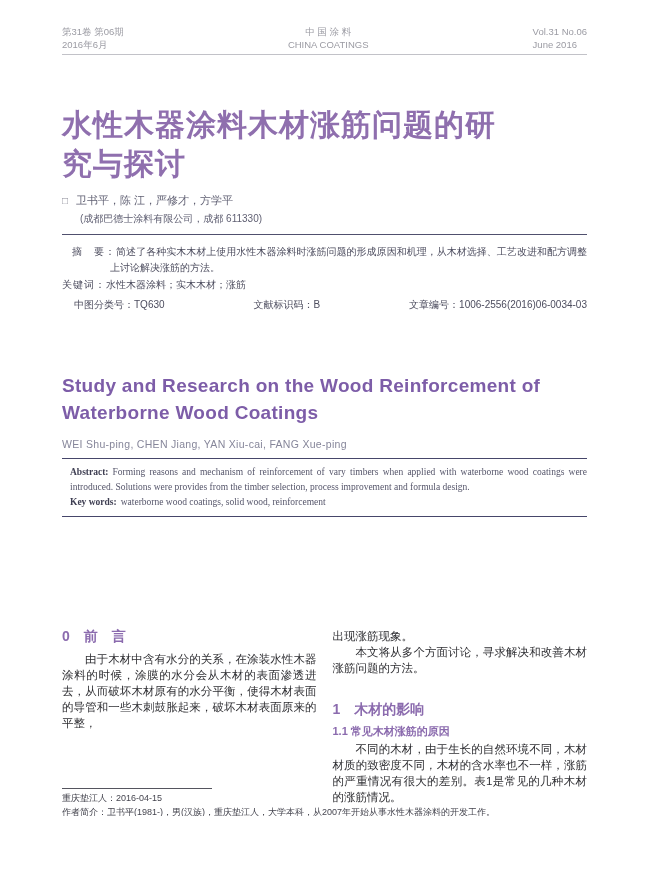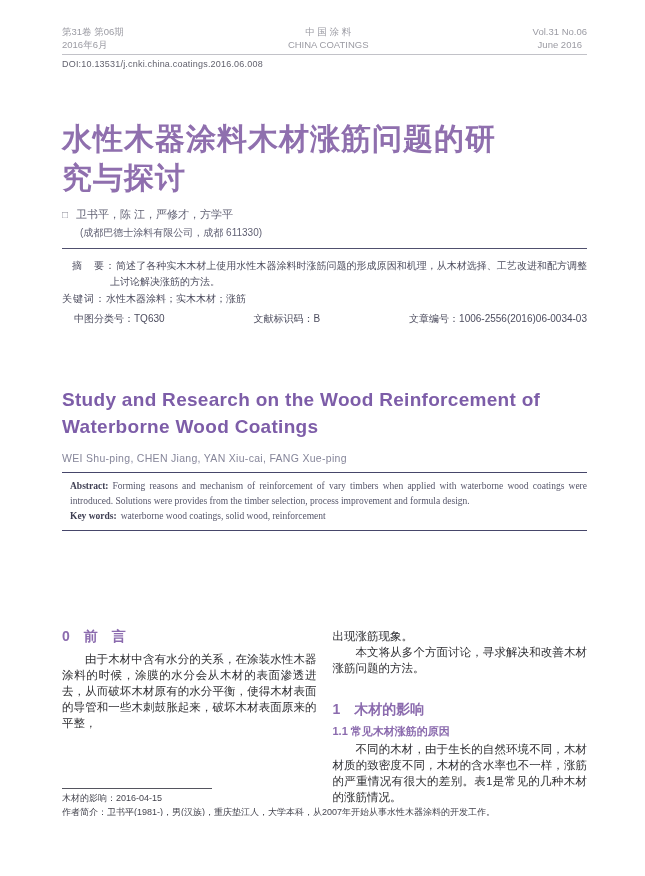--- a/index.html
+++ b/index.html
@@ -14,21 +14,21 @@
     overflow:hidden;
   }
   
   .jheader{
     display:flex;justify-content:space-between;align-items:flex-start;
     font-size:9.5px;line-height:13px;color:#9b9ba3;
     border-bottom:1px solid #c2c2c8;padding-bottom:3px;
   }
   .jh-left{text-align:left;}
   .jh-center{text-align:center;}
-  .jh-right{text-align:center;}
+  .jh-right{text-align:left;}
   .doi{margin-top:4px;font-size:9px;color:#62626e;letter-spacing:0.2px;}
   
   .cn-title{
     margin:50px 0 0 0;
     max-width:450px;
     font-size:30px;line-height:39px;font-weight:bold;
     color:#8f6fae;letter-spacing:1px;
   }
   .authors-row{margin-top:10px;font-size:11px;color:#5f5f72;}
   .author-marker{color:#8a8a96;margin-right:8px;font-size:10px;}
@@ -112,21 +112,20 @@
     </div>
     <div class="jh-center">
       <div>中 国 涂 料</div>
       <div>CHINA COATINGS</div>
     </div>
     <div class="jh-right">
       <div>Vol.31 No.06</div>
       <div>June 2016</div>
     </div>
   </div>
-  <div class="doi">DOI:10.13531/j.cnki.china.coatings.2016.06.008</div>
 
   <h1 class="cn-title">水性木器涂料木材涨筋问题的研究与探讨</h1>
   <div class="authors-row">
     <span class="author-marker">□</span><span>卫书平，陈 江，严修才，方学平</span>
   </div>
   <div class="affiliation-cn">(成都巴德士涂料有限公司，成都 611330)</div>
   <hr class="rule">
 
   <div class="abs-cn">
     <div class="abs-body">
@@ -160,18 +159,18 @@
       <p class="body-p">出现涨筋现象。</p>
       <p class="body-p indent">本文将从多个方面讨论，寻求解决和改善木材涨筋问题的方法。</p>
       <h3 class="sec-title second">1　木材的影响</h3>
       <h4 class="subsec-title">1.1 常见木材涨筋的原因</h4>
       <p class="body-p indent">不同的木材，由于生长的自然环境不同，木材材质的致密度不同，木材的含水率也不一样，涨筋的严重情况有很大的差别。表1是常见的几种木材的涨筋情况。</p>
     </div>
   </div>
 
   <div class="footnote">
     <hr class="footnote-rule">
-    <p><span>木材的影响：</span><span>2016-04-15</span></p>
+    <p><span>重庆垫江人：</span><span>2016-04-15</span></p>
     <p><span>作者简介：</span><span>卫书平(1981-)，男(汉族)，重庆垫江人，大学本科，从2007年开始从事水性木器涂料的开发工作。</span></p>
   </div>
 
 
 </div>
 
 </body></html>

